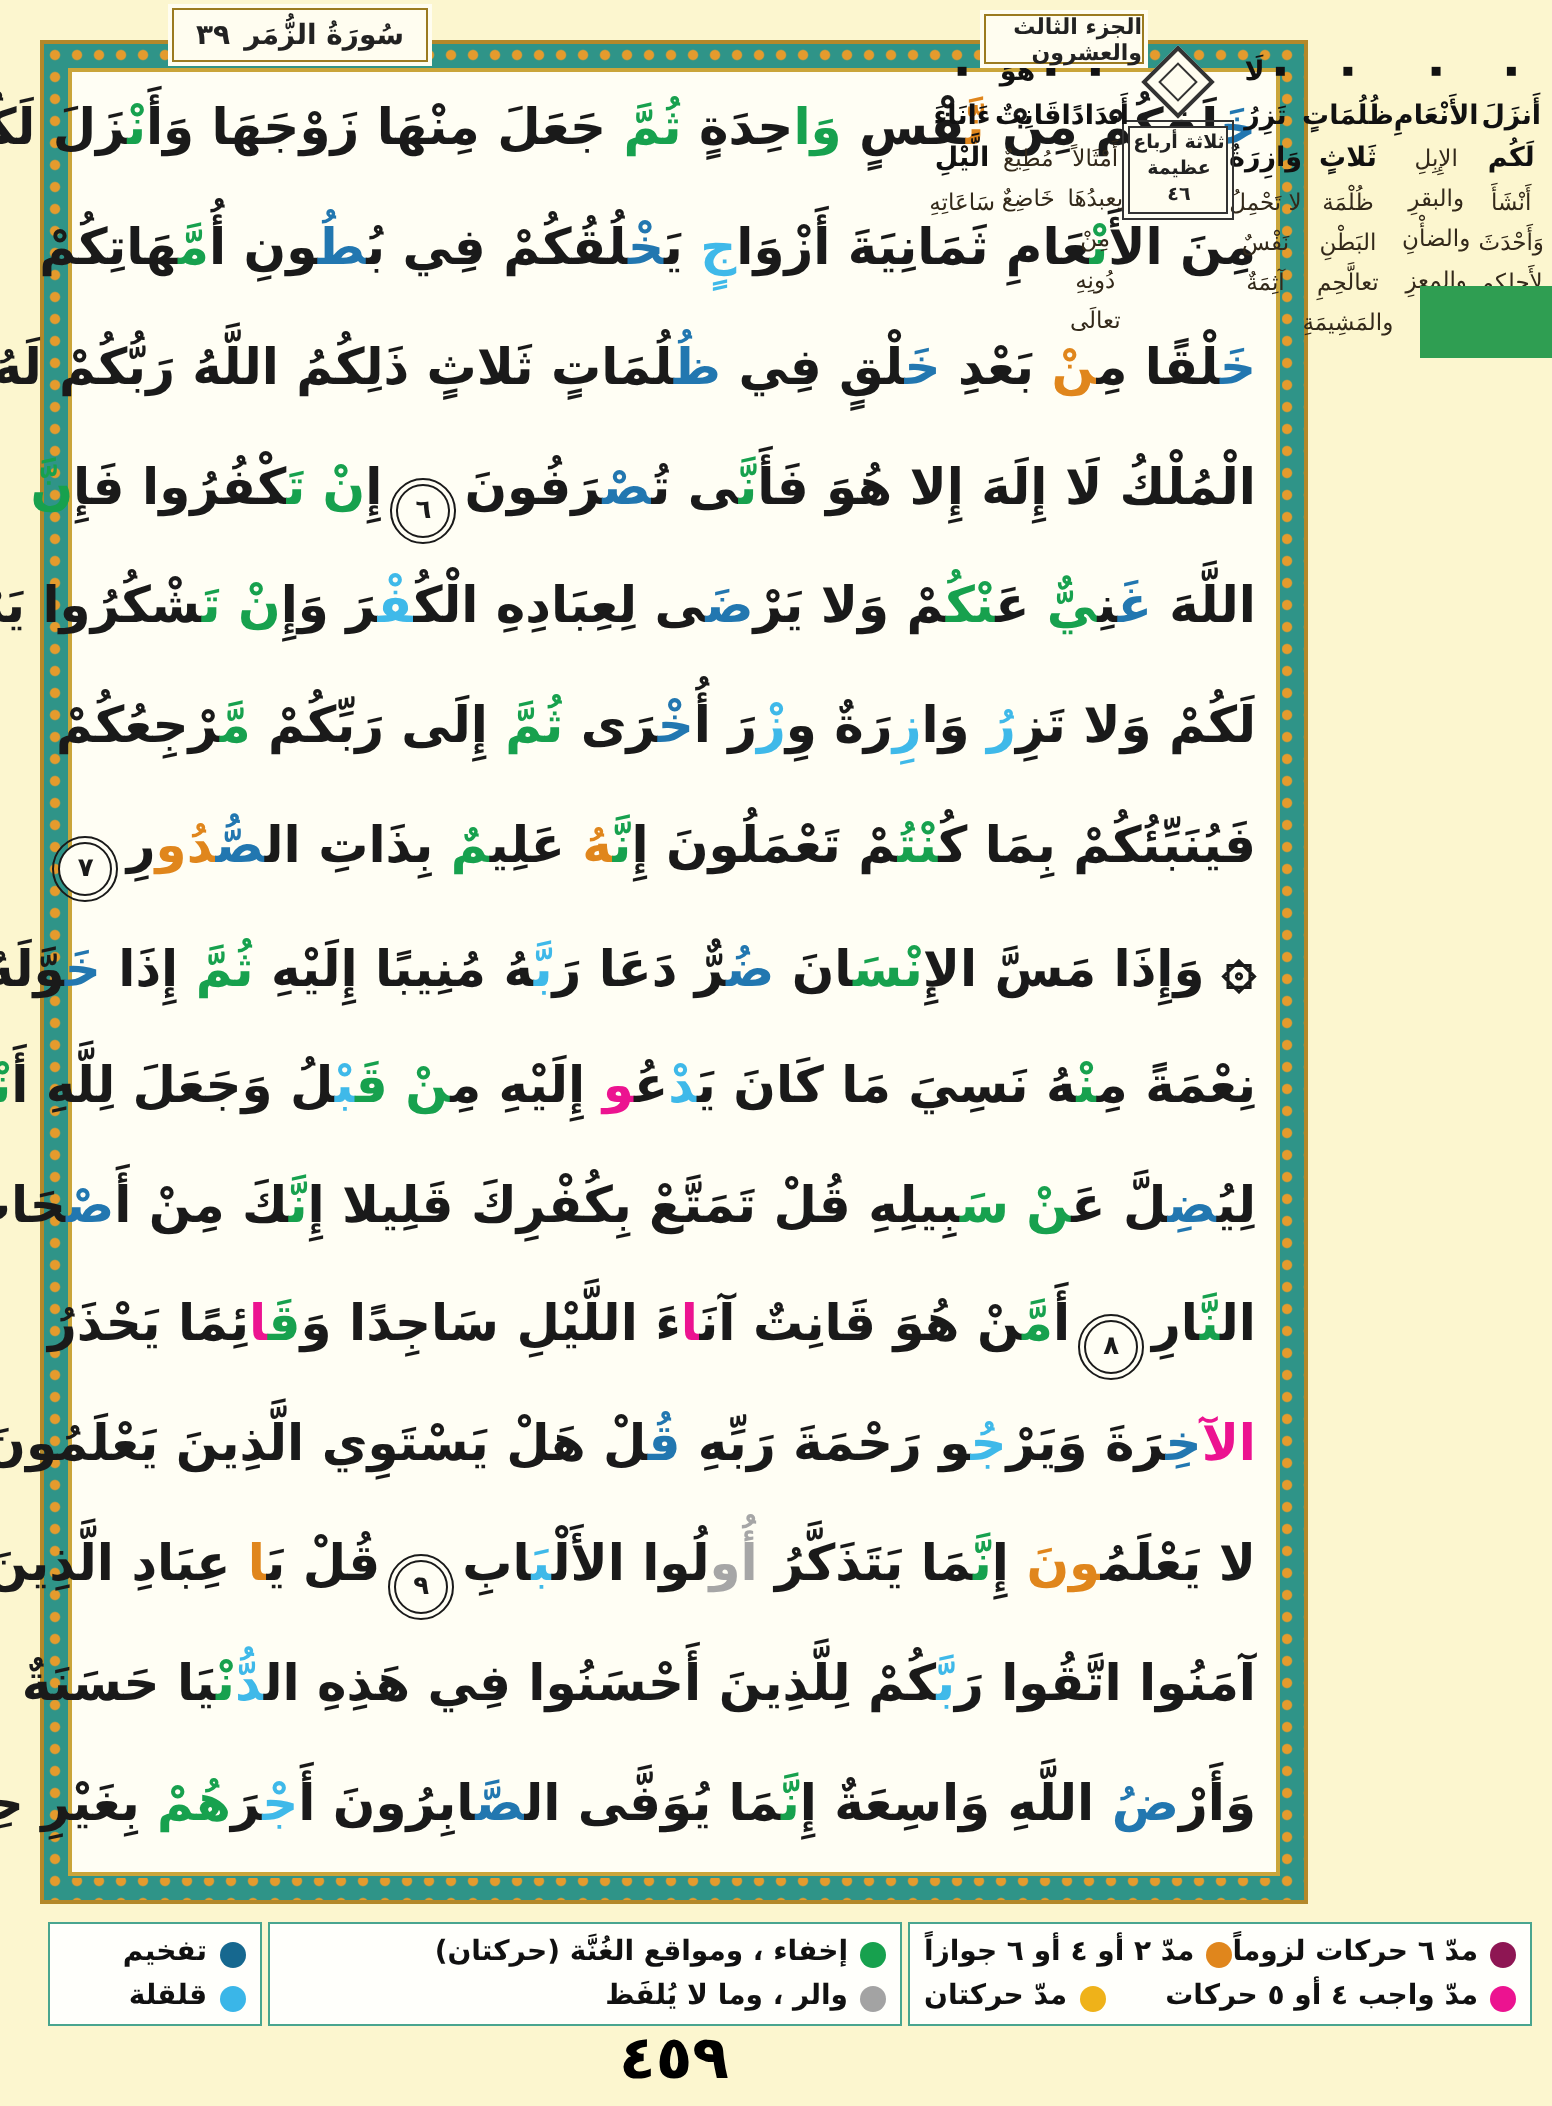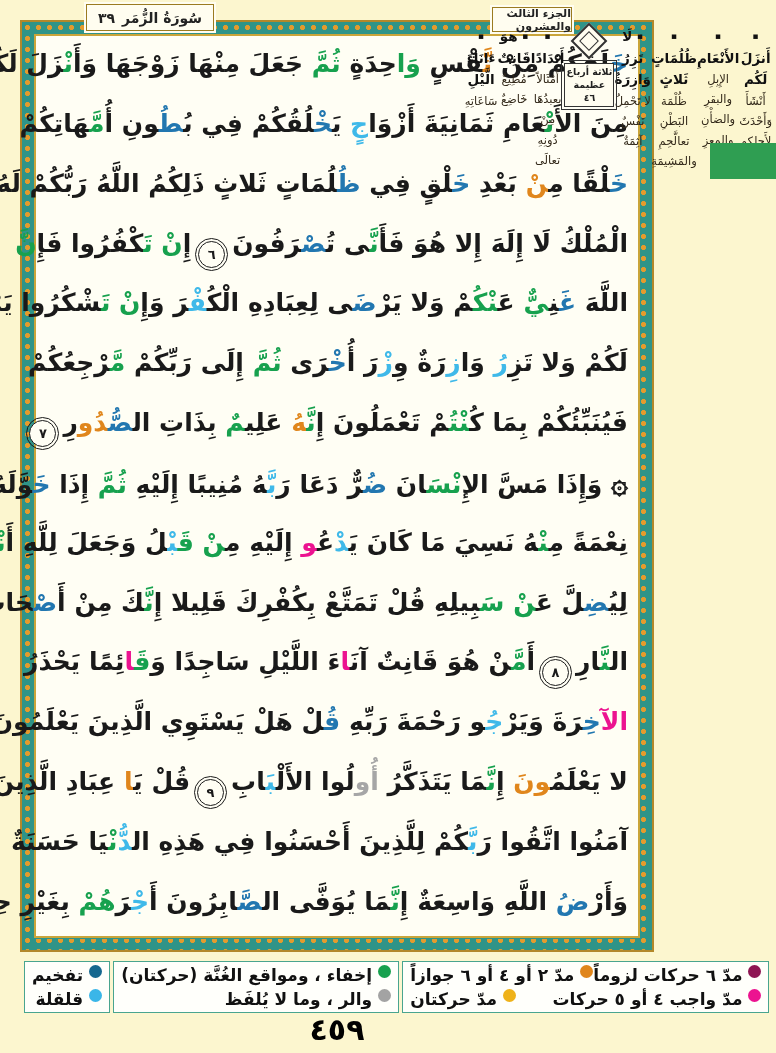--- a/index.html
+++ b/index.html
@@ -86,22 +86,22 @@
   }
   .lcell{
     box-sizing:border-box;border:1px solid #49a58f;background:#fffffb;
     display:flex;flex-direction:column;justify-content:space-evenly;
   }
   .lcell.tafkhim{width:110px;}
   .lcell.ghunnah{width:328px;}
   .lcell.madd{flex:1;}
   .lrow{display:flex;direction:rtl;align-items:center;padding:0 7px;}
   .lcell.madd .lrow{justify-content:space-between;}
-  .litem{display:inline-flex;direction:rtl;align-items:flex-start;
-    font-size:17px;font-weight:bold;color:#111;white-space:nowrap;}
+  .litem{display:inline-flex;direction:rtl;align-items:flex-end;
+    font-size:14px;font-weight:bold;color:#111;white-space:nowrap;}
   .ldot{width:13px;height:13px;border-radius:50%;display:inline-block;
     margin-inline-end:6px;flex:none;}
   
   .pagenum{
     position:absolute;top:1012px;left:137px;width:400px;text-align:center;
     font-size:30px;font-weight:bold;color:#000;z-index:2;
   }
 </style>
 </head>
 <body>

